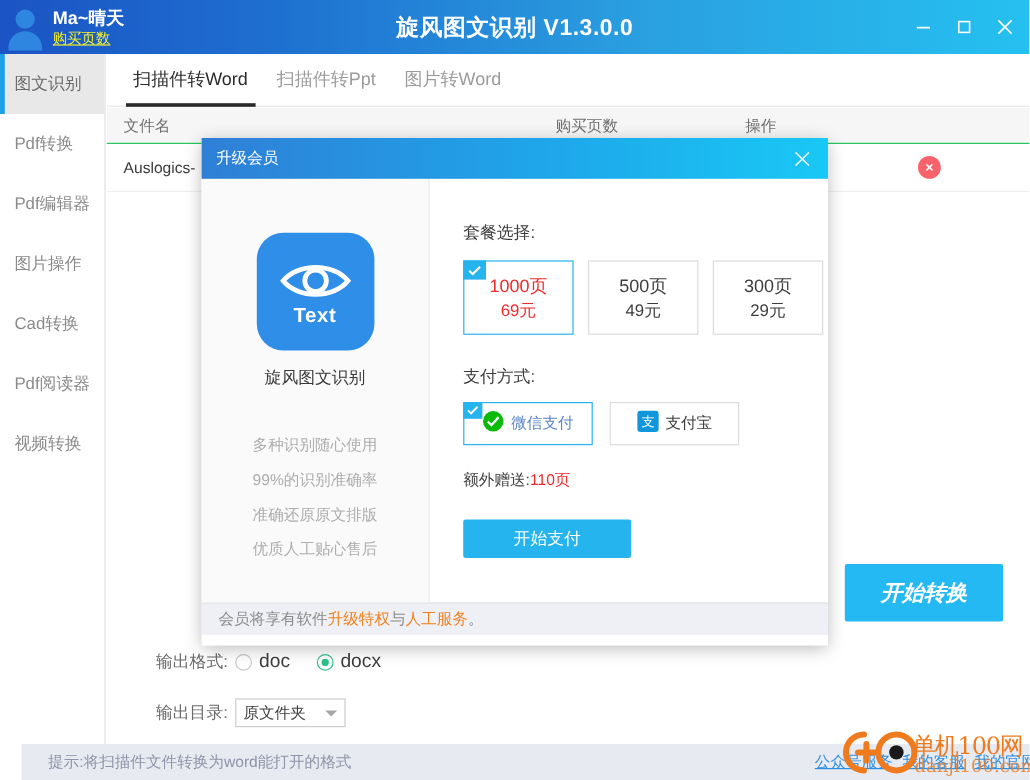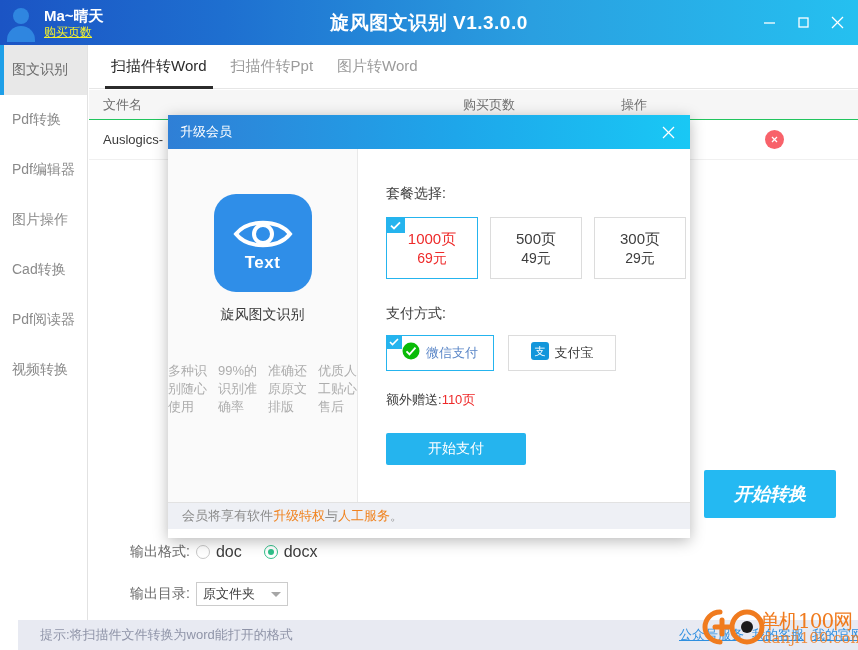--- a/index.html
+++ b/index.html
@@ -204,21 +204,21 @@
   .applogo {
     width: 98px; height: 98px; border-radius: 22px; background: #2f8ee8;
     display: flex; flex-direction: column; align-items: center; justify-content: center;
   }
   .applogo .eye { margin-top: 4px; }
   .applogo .txt {
     color: #ffffff; font-size: 17px; font-weight: bold; 
     margin-top: 2px; letter-spacing: .5px;
   }
   .appname { margin-top: 14px; font-size: 14px; color: #3a3a3a; }
-  .feat-list { margin-top: 38px; display: flex; flex-direction: row; gap: 11px; }
+  .feat-list { margin-top: 38px; display: flex; flex-direction: column; gap: 11px; }
   .feat { font-size: 13px; color: #adadad; }
 
   .modal-right { flex: 1; padding: 36px 0 0 28px; }
   .sec-label { font-size: 14px; color: #3d3d3d; }
   .pkg-row { display: flex; gap: 12px; margin-top: 14px; }
   .pkg {
     width: 92px; height: 62px; border: 1px solid #dcdcdc; background: #ffffff;
     display: flex; flex-direction: column; align-items: center; justify-content: center;
     position: relative; cursor: pointer;
   }

